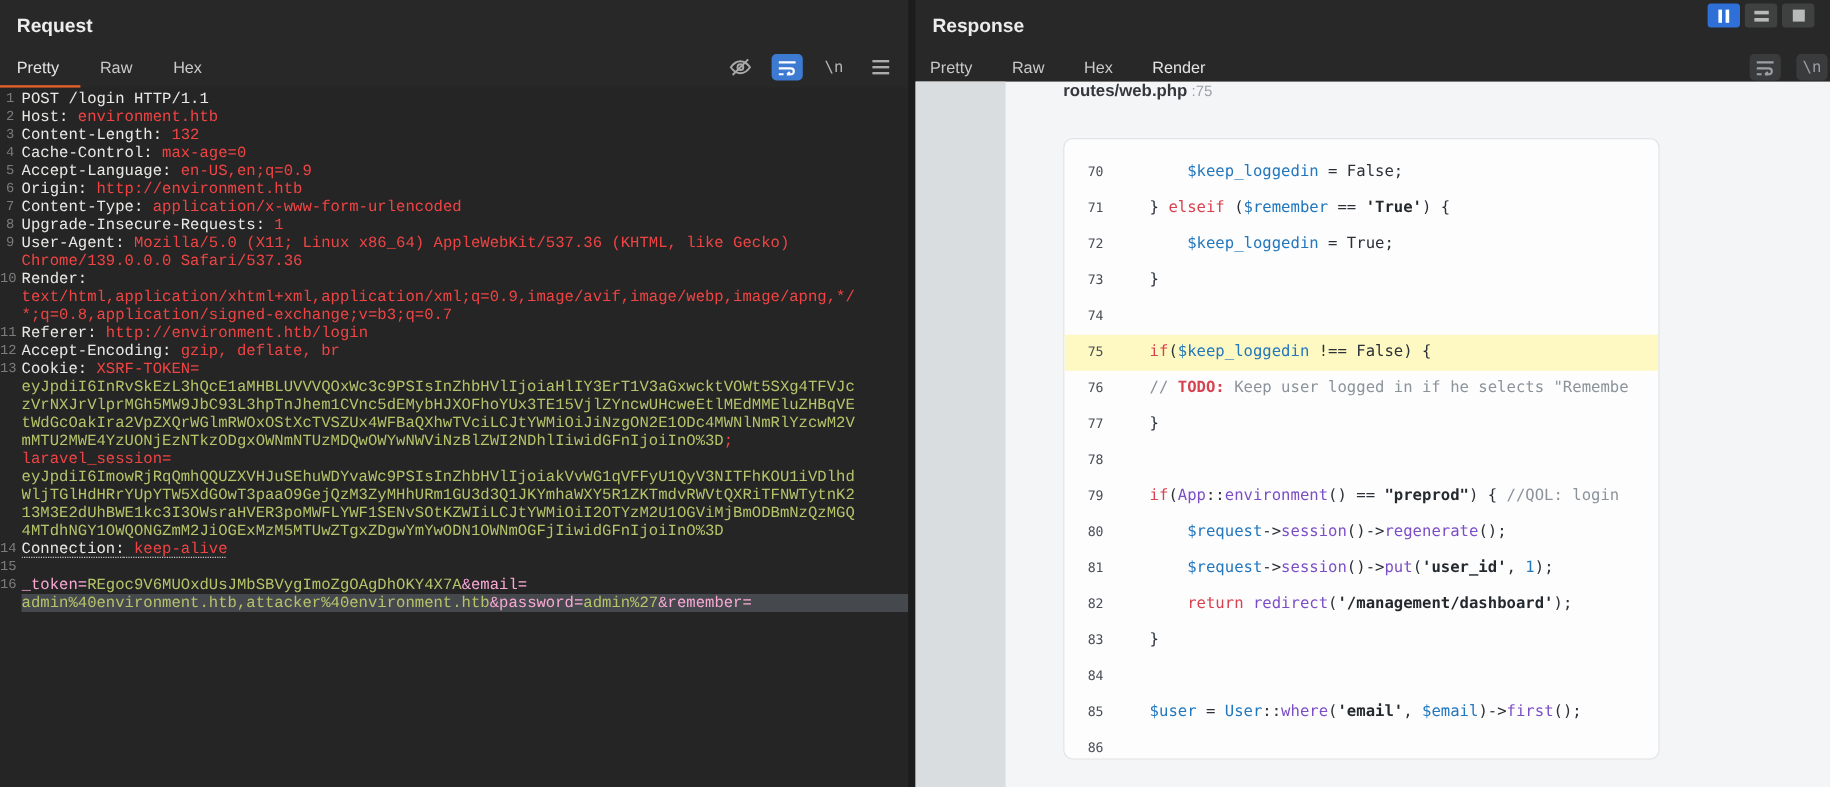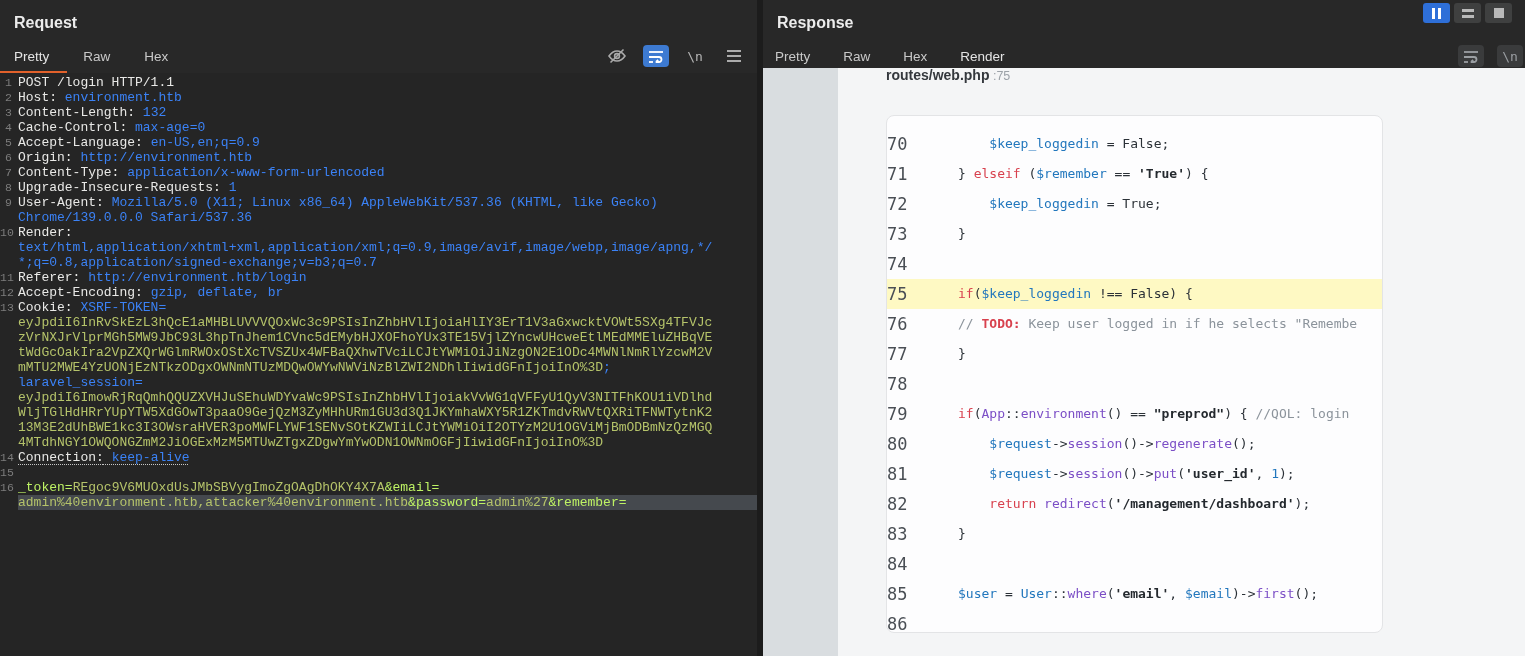--- a/index.html
+++ b/index.html
@@ -43,37 +43,37 @@
   .stop-square { width:10px; height:10px; background:#b9b9b9; }
 
   
   .req-editor { position:absolute; left:0; right:0; top:73px; bottom:0; background:#252525; padding-top:2px;
                 font-family:"Liberation Mono", monospace; font-size:13px; overflow:hidden; }
   .req-row  { display:flex; height:15px; line-height:15px; white-space:pre; }
   .req-ln   { flex:none; width:18px; text-align:right; padding-right:6px; color:#7c7c7c; font-size:11.5px; }
   .req-text { flex:1; white-space:pre; overflow:hidden; }
   .req-row.sel .req-text { background:#45494e; }
   .tk-hn { color:#e9e9e7; }
-  .tk-hv { color:#3b82f6; }
+  .tk-hv { color:#ef4444; }
   .tk-ck { color:#b5c36a; }
-  .tk-bn { color:#bef264; }
+  .tk-bn { color:#f9a8d4; }
   .dot   { text-decoration:underline dotted #c8c8c8 1px; text-underline-offset:3px; }
 
   
   .render-view { position:absolute; left:0; right:0; top:68px; bottom:0; background:#f4f5f6; }
   .page-gutter { position:absolute; left:0; top:0; bottom:0; width:75px; background:#d9dde0; }
   .file-ref { position:absolute; left:123px; top:-1px; font-size:14px; font-weight:bold; color:#34383d;
               font-family:"Liberation Sans",sans-serif; }
   .file-ref .lineref { font-weight:normal; font-size:12.5px; color:#9ca2a8; }
   .code-card { position:absolute; left:123px; top:47px; width:497px; height:518px; background:#fdfdfe;
                border:1px solid #e3e4e6; border-radius:8px; padding-top:13px; overflow:hidden;
                font-family:"DejaVu Sans Mono", monospace; font-size:13px; }
   .code-row { display:flex; height:30px; line-height:30px; white-space:pre; }
   .code-row.hl { background:#fef9c3; }
-  .cnum  { flex:none; width:52px; text-align:left; color:#4a4f55; font-size:17px; }
+  .cnum  { flex:none; width:52px; text-align:center; color:#4a4f55; font-size:11px; }
   .ctext { margin-left:19px; white-space:pre; overflow:hidden; }
   .ct-pl   { color:#2b3137; }
   .ct-var  { color:#2277bd; }
   .ct-kw   { color:#d8414e; }
   .ct-fn   { color:#7b4ec6; }
   .ct-str  { color:#24292e; font-weight:bold; }
   .ct-com  { color:#8b939b; }
   .ct-todo { color:#d8414e; font-weight:bold; }
 
   .vscroll { position:absolute; right:9px; top:0; bottom:0; width:12px; background:#303335; }

